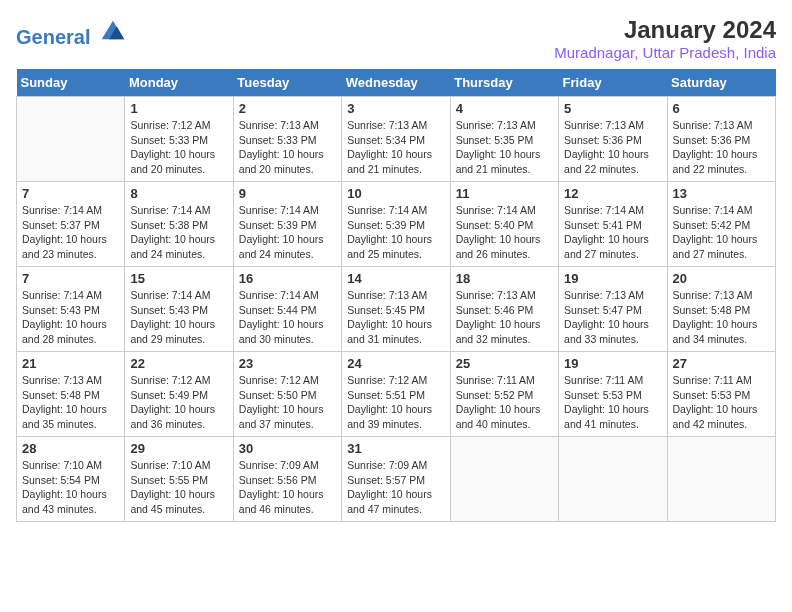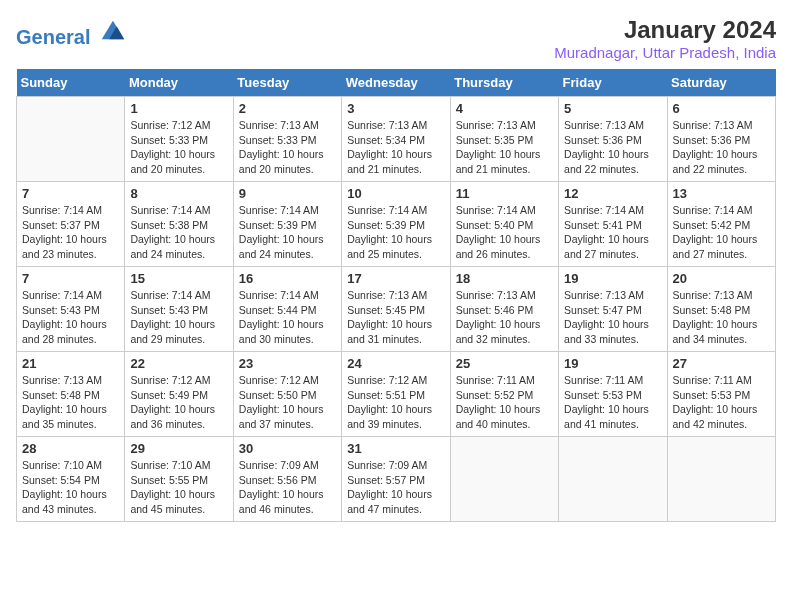--- a/index.html
+++ b/index.html
@@ -227,21 +227,21 @@
 and 29 minutes.</div>
         </td>
         <td>
           <div class="day-num">16</div>
           <div class="day-info" style="white-space: pre-line;">Sunrise: 7:14 AM
 Sunset: 5:44 PM
 Daylight: 10 hours
 and 30 minutes.</div>
         </td>
         <td>
-          <div class="day-num">17</div>
+          <div class="day-num">14</div>
           <div class="day-info" style="white-space: pre-line;">Sunrise: 7:13 AM
 Sunset: 5:45 PM
 Daylight: 10 hours
 and 31 minutes.</div>
         </td>
         <td>
           <div class="day-num">18</div>
           <div class="day-info" style="white-space: pre-line;">Sunrise: 7:13 AM
 Sunset: 5:46 PM
 Daylight: 10 hours

